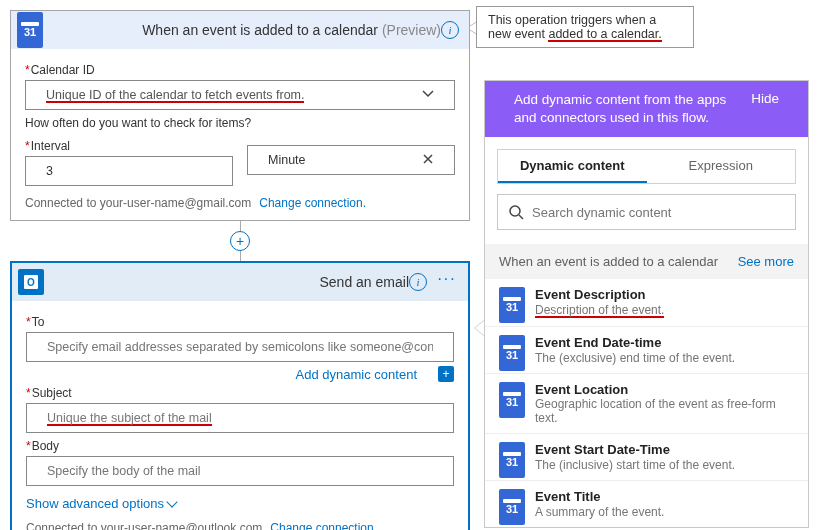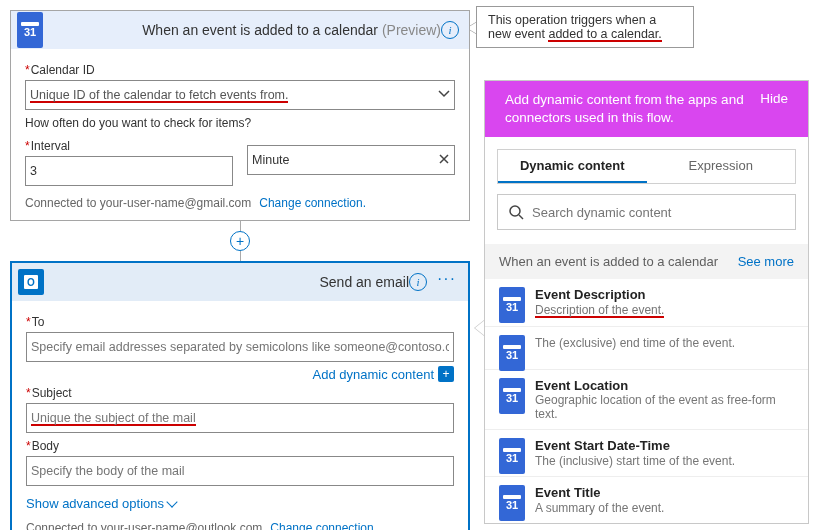--- a/index.html
+++ b/index.html
@@ -16,41 +16,41 @@
   .outlook-icon .o-sq { width:14px; height:14px; background:#fff; display:flex; align-items:center; justify-content:center; color:#0072c6; font-size:10px; font-weight:bold; border-radius:1px; }
   .card-title { flex: 1; color: #333; font-size: 14px; text-align: right; }
   .card-title .prev { color: #888; }
   .info-circle { width: 18px; height: 18px; border: 1px solid #0072c6; border-radius: 50%; display:flex; align-items:center; justify-content:center; color:#0072c6; font-size: 11px; margin-right: 10px; cursor:pointer; font-style: italic; font-family: Georgia, serif;}
   .ellipsis { font-size: 16px; color: #0072c6; margin-right: 12px; letter-spacing:1px; cursor:pointer; line-height:1; position:relative; top:-3px;}
   .card-body { padding: 8px 14px 10px 14px; }
   .lbl { display:block; font-size: 12px; margin: 6px 0 3px 0; }
   .req::before { content:"*"; color:#c00; margin-right:1px; }
   .input-row { display:flex; gap:14px;align-items:center; }
   .input-row .col { flex:1; }
-  .field { height: 30px; border:1px solid #888; width:100%; display:flex; align-items:center; padding:0 4px; font-size:12.5px; }
+  .field { height: 30px; border:1px solid #888; width:100%; display:flex; align-items:center; padding:0 20px; font-size:12.5px; }
   .field input { border:none; outline:none; flex:1; font-size:12.5px; background:transparent; color:#333; }
   .field .endicon { font-size:14px; color:#444; margin-left:6px; cursor:pointer; }
   .ul-red { background-image: linear-gradient(#c00,#c00); background-size: 100% 2px; background-position: 0 100%; background-repeat:no-repeat; padding-bottom:1px; }
   .body-foot { font-size: 12px; color:#666; margin-top:10px; display:flex; align-items:center; gap:8px; }
   .link { color:#0072c6; cursor:pointer; }
   .connect-line { display:flex; flex-direction:column; align-items:center; }
   .vline { width:1px; height:10px; background:#aaa; }
   .plus-circ { width:20px; height:20px; border:1px solid #0072c6; border-radius:50%; display:flex; align-items:center; justify-content:center; color:#0072c6; font-size:14px; background:#fff; cursor:pointer; }
-  .adclink-row { display:flex; justify-content:flex-end; align-items:center; gap:4px; margin:4px 0; }
+  .adclink-row { display:flex; justify-content:flex-end; align-items:center; gap:21px; margin:4px 0; }
   .adclink-row .pill { width:16px; height:16px; background:#0072c6; color:#fff; display:flex; align-items:center; justify-content:center; font-size:12px; border-radius:2px; }
   .chev-down { display:inline-block; width:8px; height:8px; border-right:1.5px solid #0072c6; border-bottom:1.5px solid #0072c6; transform:rotate(45deg); margin-left:4px; position:relative; top:-2px; }
   .showadv { font-size:13px; color:#0072c6; margin-top:10px; display:inline-flex; align-items:center; cursor:pointer; }
   
   .tooltip { position:absolute; left:476px; top:6px; width:218px; border:1px solid #999; padding:6px 11px; font-size:12.5px; background:#fff; }
   .tooltip .ul-red { display:inline; }
   .tt-arrow { position:absolute; left:466px; top:22px; width:0; height:0; border-top:6px solid transparent; border-bottom:6px solid transparent; border-right:10px solid #999; }
   .tt-arrow2 { position:absolute; left:467px; top:22px; width:0; height:0; border-top:6px solid transparent; border-bottom:6px solid transparent; border-right:10px solid #fff; }
   
   .rpanel { position:absolute; left:484px; top:80px; width:325px; border:1px solid #c8c8c8; background:#fff; }
-  .rpanel-head { background:#d946ef; color:#fff; padding:10px 20px; display:flex; align-items:flex-start; justify-content:space-between; }
+  .rpanel-head { background:#8b5cf6; color:#fff; padding:10px 29px; display:flex; align-items:flex-start; justify-content:space-between; }
   .rpanel-head .txt { font-size:13.5px; line-height:1.35; max-width:240px; }
   .rpanel-head .hide { font-size:13.5px; cursor:pointer; }
   .tabs { display:flex; border:1px solid #d0d0d0; margin:12px 12px 0 12px; }
   .tabs .tab { flex:1; text-align:center; padding:8px 0; font-size:13px; cursor:pointer; }
   .tabs .tab.active { font-weight:600; border-bottom:2px solid #0072c6; color:#232323; }
   .tabs .tab.inactive { color:#666; }
   .search { margin:10px 12px 0 12px; height:36px; border:1px solid #c8c8c8; display:flex; align-items:center; padding:0 10px; gap:8px; }
   .search svg { flex-shrink:0; }
   .search input { border:none; outline:none; flex:1; font-size:13px; }
   .section { background:#f3f3f3; padding:10px 14px; margin-top:14px; display:flex; justify-content:space-between; align-items:center; font-size:13px; color:#606060; }
@@ -206,21 +206,21 @@
         </div>
         <div><div class="t1">Event Description</div><div class="t2 ul-red" style="display:inline-block">Description of the event.</div></div>
       </div>
       <div class="dyn-item">
         <div class="mini">
           <div class="gcal-icon">
             <div class="tab"></div>
             <div class="num">31</div>
           </div>
         </div>
-        <div><div class="t2 " style="display:inline-block">The (exclusive) end time of the event.</div></div>
+        <div><div class="t1">Event End Date-time</div><div class="t2 " style="display:inline-block">The (exclusive) end time of the event.</div></div>
       </div>
       <div class="dyn-item">
         <div class="mini">
           <div class="gcal-icon">
             <div class="tab"></div>
             <div class="num">31</div>
           </div>
         </div>
         <div><div class="t1">Event Location</div><div class="t2 " style="display:inline-block">Geographic location of the event as free-form text.</div></div>
       </div>

